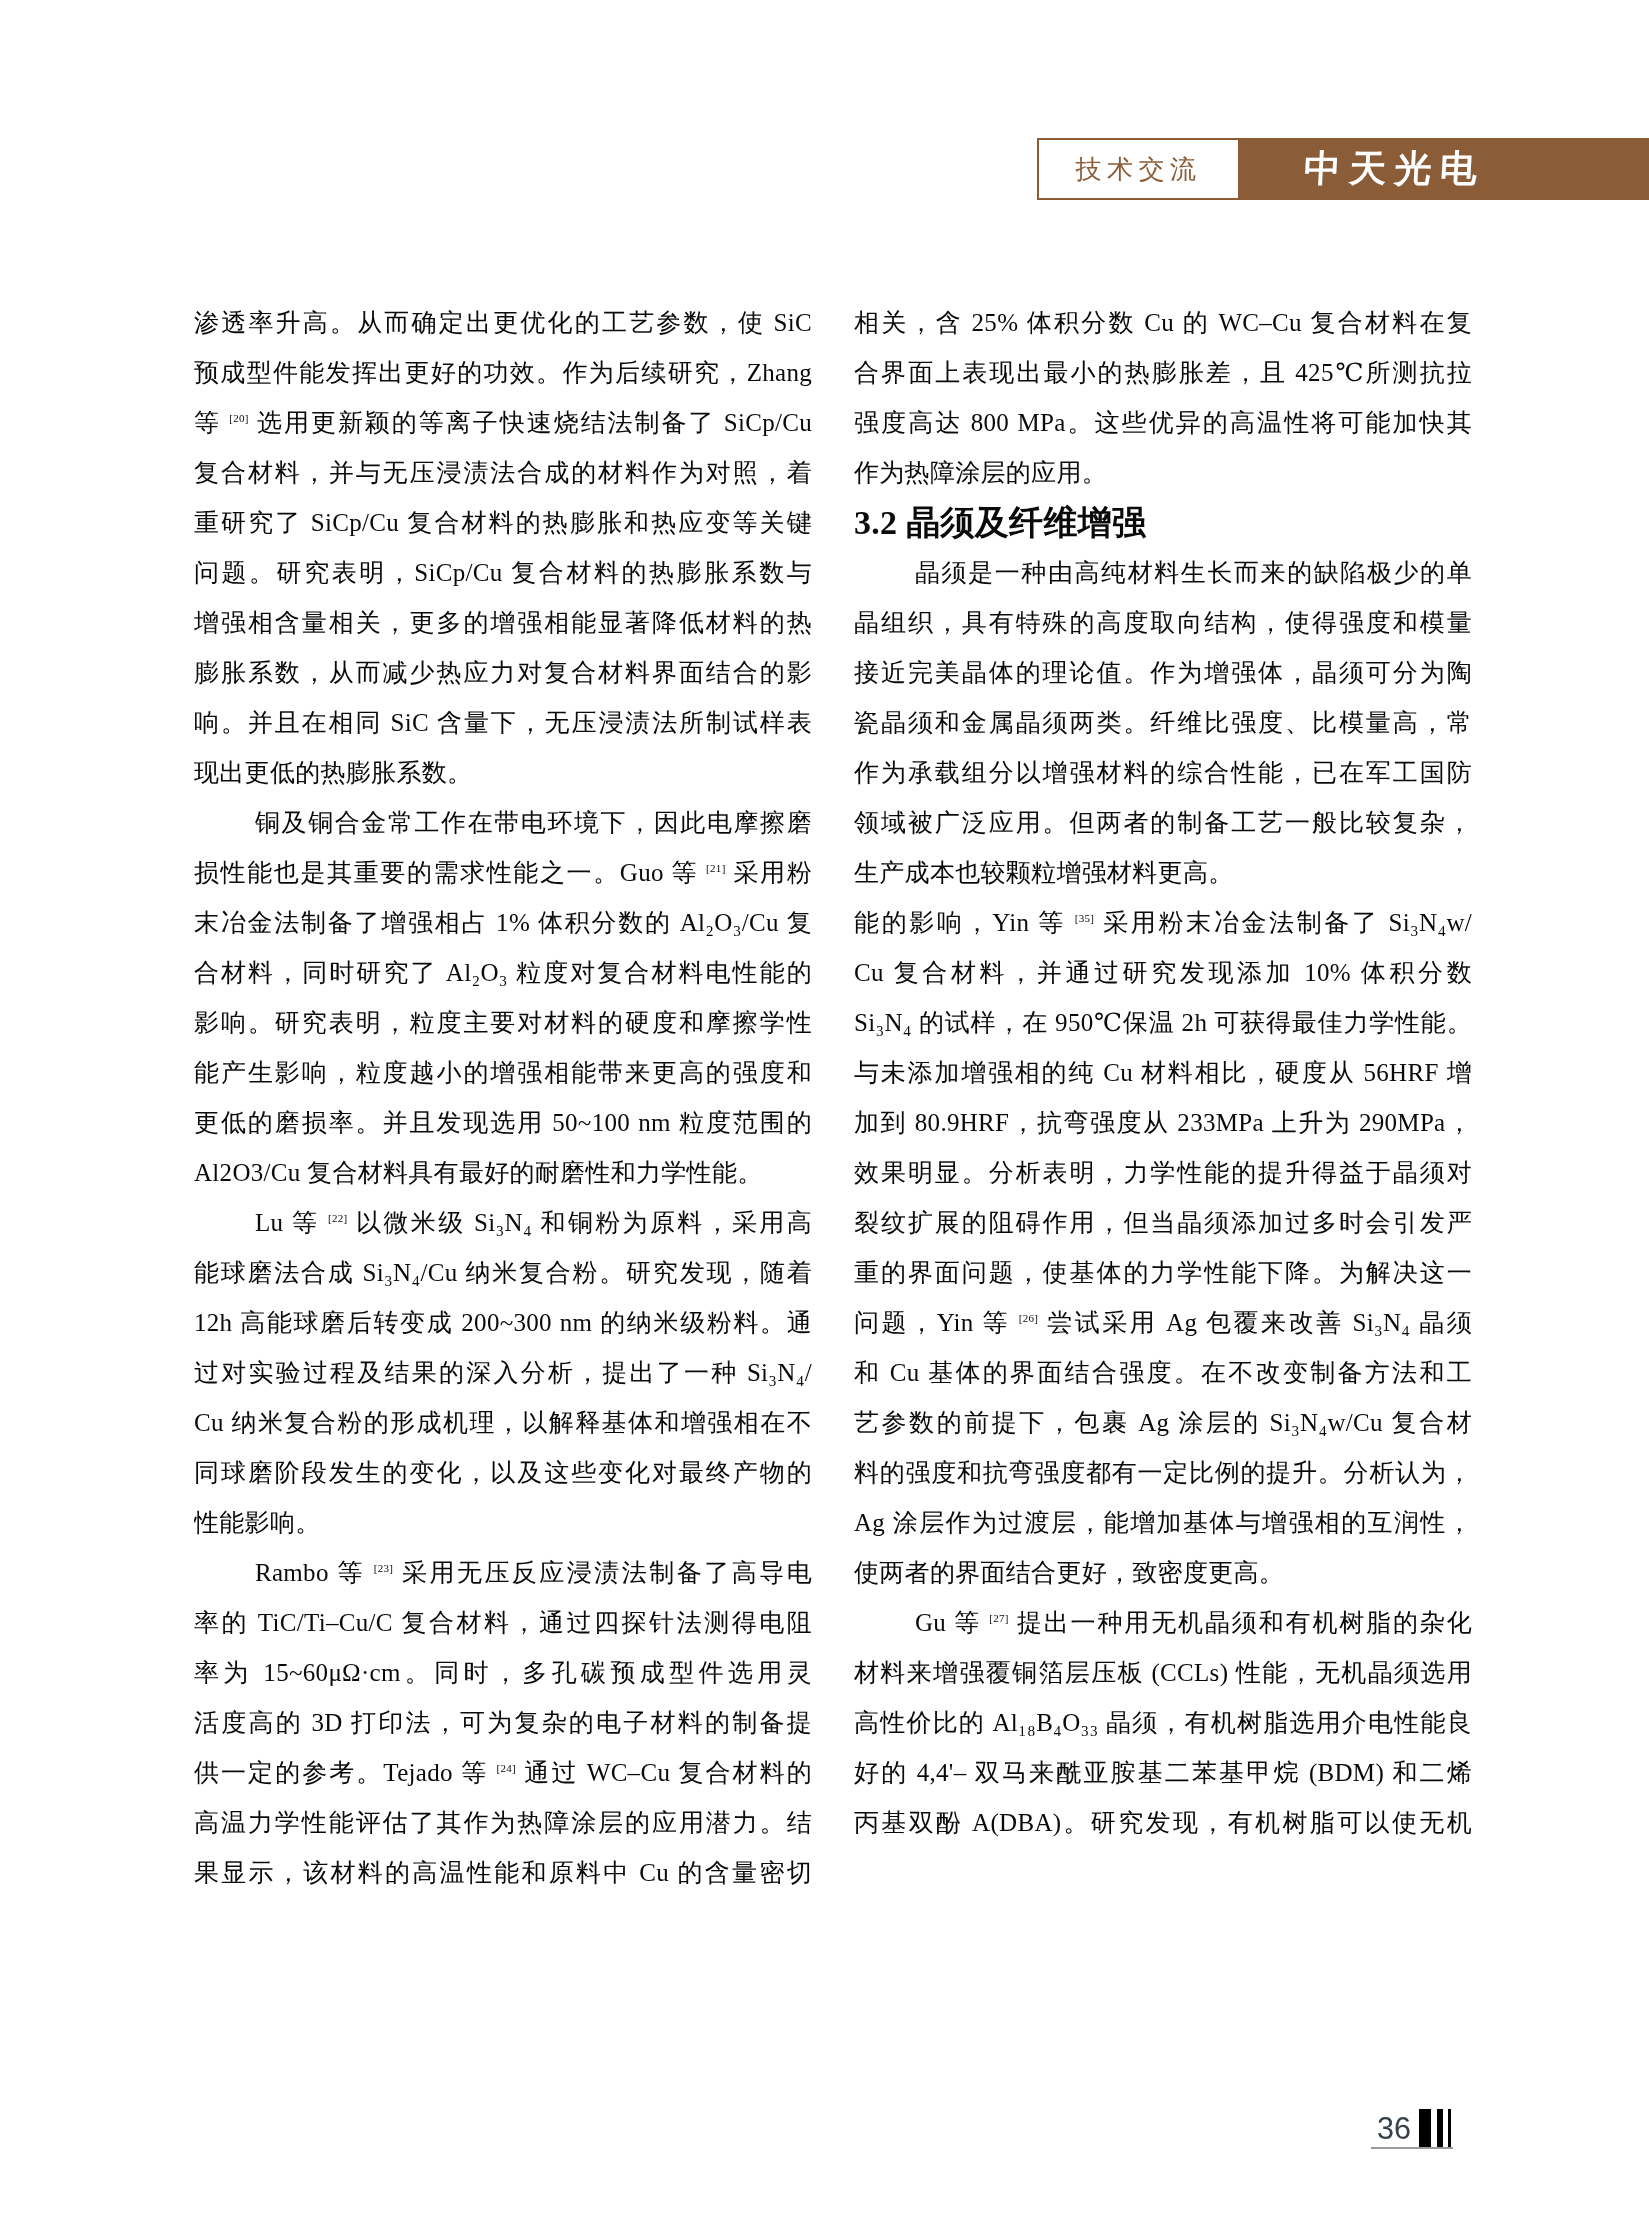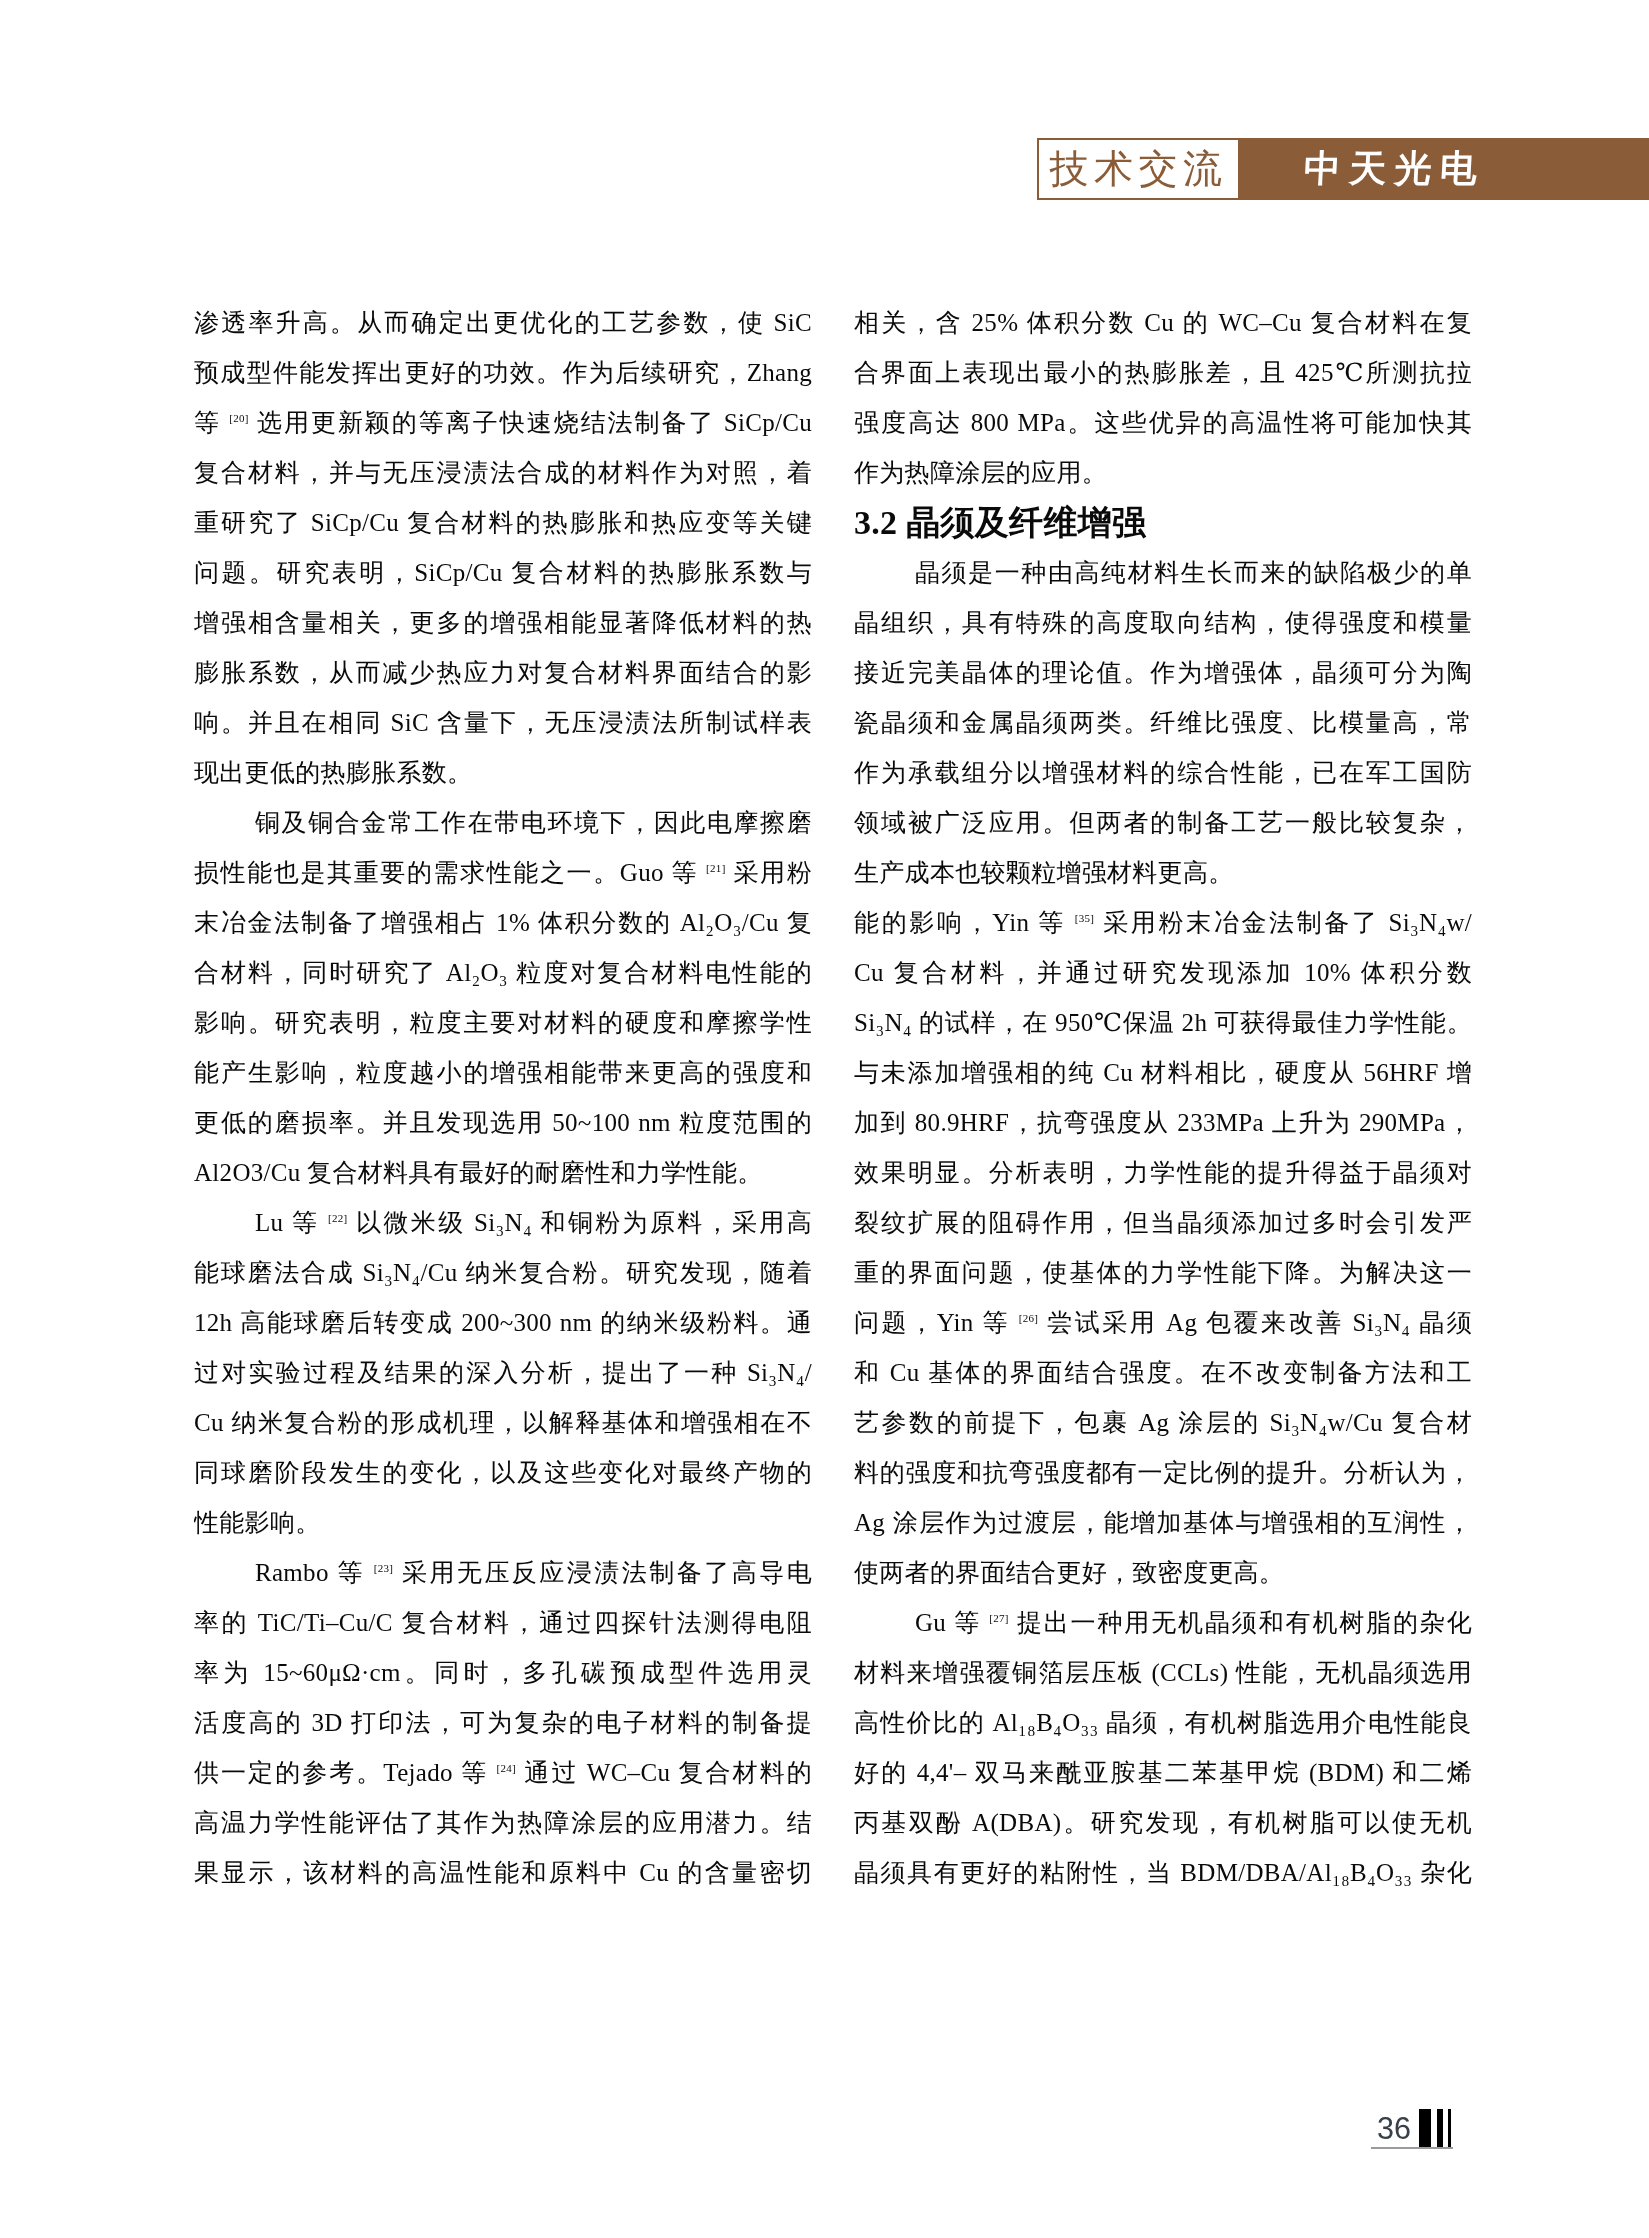--- a/index.html
+++ b/index.html
@@ -20,21 +20,21 @@
     left: 1037px; top: 138px;
     width: 203px; height: 62px;
     box-sizing: border-box;
     border: 2.8px solid var(--accent);
     background: #ffffff;
     display: flex; align-items: center; justify-content: center;
     z-index: 2;
   }
   .tag-box span {
     font-family: "Liberation Sans", "DejaVu Sans", sans-serif;
-    font-size: 39px;
+    font-size: 26px;
     letter-spacing: 5.5px;
     color: var(--accent);
   }
   .brand-bar {
     position: absolute;
     left: 1240px; top: 138px;
     width: 409px; height: 62px;
     background: var(--accent);
     display: flex; align-items: center;
     z-index: 1;
@@ -168,21 +168,20 @@
       <div class="line"><span>和 Cu 基体的界面结合强度。在不改变制备方法和工</span></div>
       <div class="line"><span>艺参数的前提下，包裹 Ag 涂层的 Si₃N₄w/Cu 复合材</span></div>
       <div class="line"><span>料的强度和抗弯强度都有一定比例的提升。分析认为，</span></div>
       <div class="line"><span>Ag 涂层作为过渡层，能增加基体与增强相的互润性，</span></div>
       <div class="line end"><span>使两者的界面结合更好，致密度更高。</span></div>
       <div class="line ind"><span>Gu 等 </span><span class="sup">[27]</span><span> 提出一种用无机晶须和有机树脂的杂化</span></div>
       <div class="line"><span>材料来增强覆铜箔层压板 (CCLs) 性能，无机晶须选用</span></div>
       <div class="line"><span>高性价比的 Al₁₈B₄O₃₃ 晶须，有机树脂选用介电性能良</span></div>
       <div class="line"><span>好的 4,4'– 双马来酰亚胺基二苯基甲烷 (BDM) 和二烯</span></div>
       <div class="line"><span>丙基双酚 A(DBA)。研究发现，有机树脂可以使无机</span></div>
-      <div class="line"><span>晶须具有更好的粘附性，当 BDM/DBA/Al₁₈B₄O₃₃ 杂化</span></div>
     </div>
 
   <div class="footer">
     <span class="pagenum">36</span>
     <span class="fbar b1"></span>
     <span class="fbar b2"></span>
     <span class="fbar b3"></span>
     <div class="footer-rule"></div>
   </div>
 

